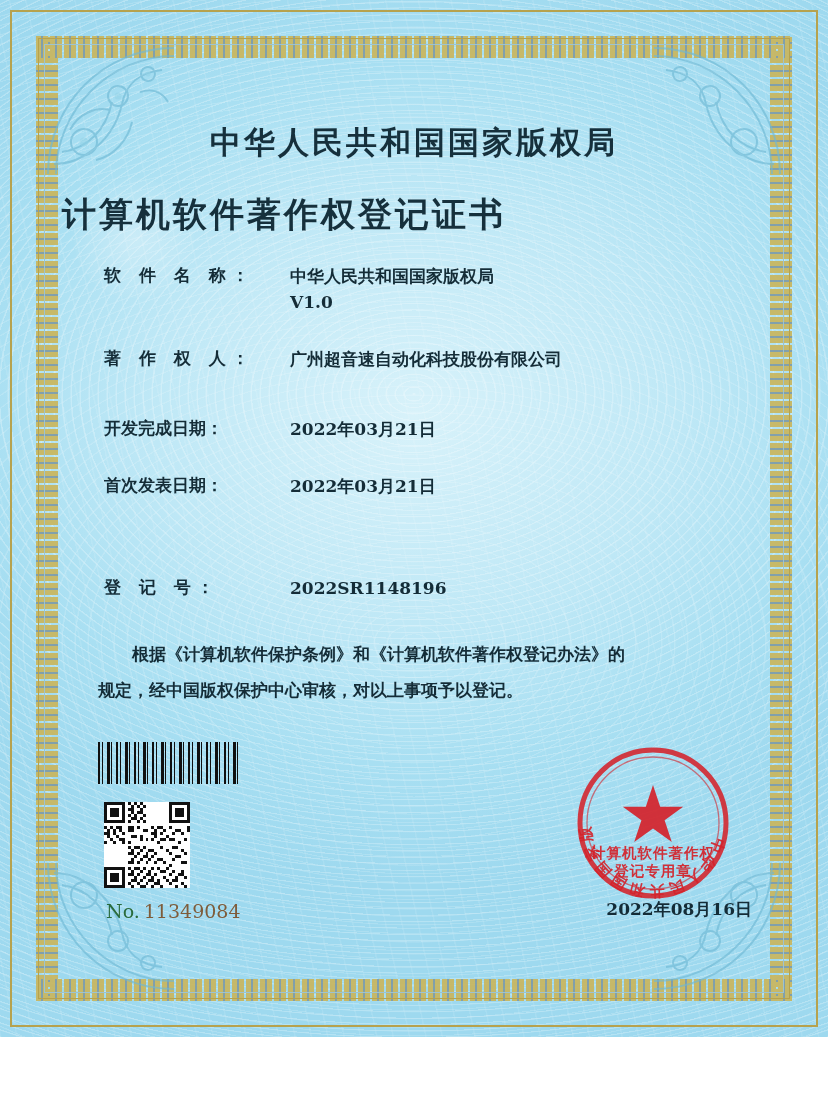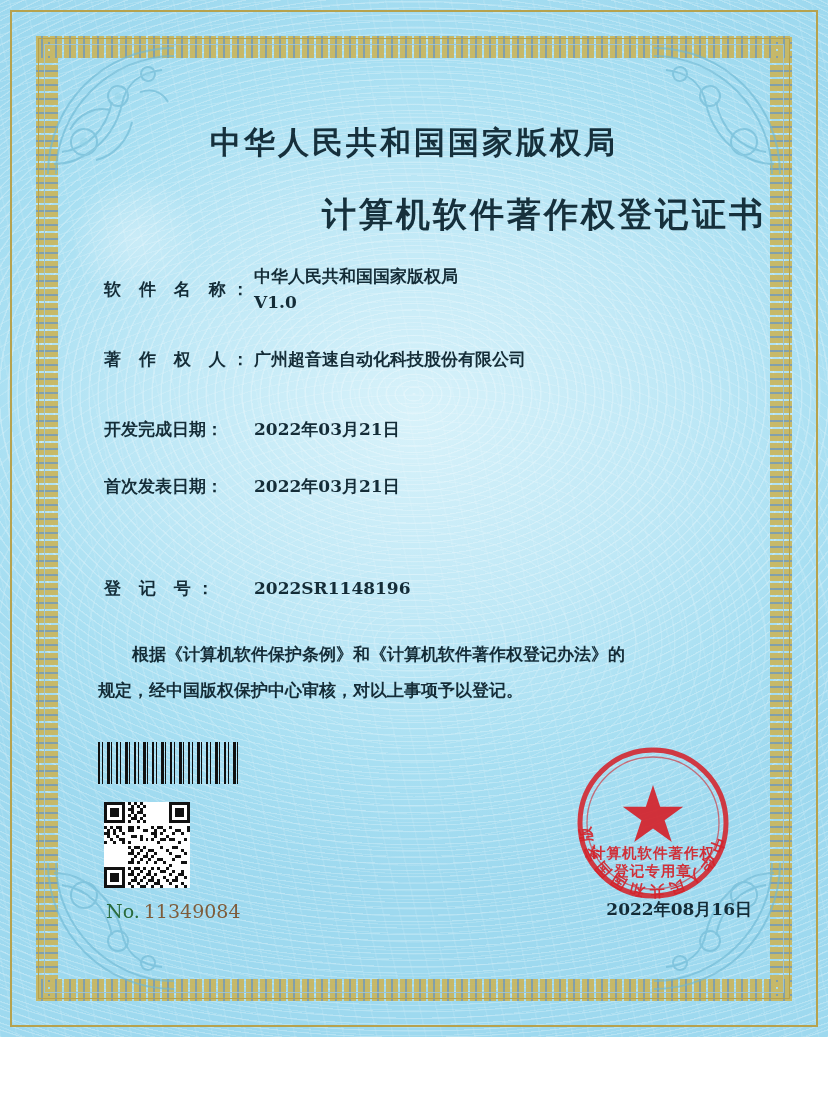--- a/index.html
+++ b/index.html
@@ -94,21 +94,21 @@
   .org-title {
     text-align: center;
     font-family: "DejaVu Serif", "Liberation Serif", serif;
     font-weight: bold;
     font-size: 31px;
     letter-spacing: 3px;
     color: #16303c;
     margin-top: 62px;
   }
   .doc-title {
-    text-align: right;
+    text-align: left;
     font-family: "DejaVu Serif", "Liberation Serif", serif;
     font-weight: bold;
     font-size: 34px;
     letter-spacing: 3px;
     color: #16303c;
     margin-top: 28px;
   }
 
   .cert-no {
     text-align: right;
@@ -121,24 +121,25 @@
   .cert-no .label { letter-spacing: 1px; }
   .cert-no .value { margin-left: 18px; }
 
   .fields {
     margin-top: 26px;
     padding-left: 42px;
     padding-right: 20px;
   }
   .field-row {
     display: flex;
-    align-items: center;
+    align-items: flex-start;
     margin-bottom: 10px;
     font-family: "DejaVu Serif", "Liberation Serif", serif;
     color: #142c37;
+    gap: 36px;
   }
   .field-label {
     width: 150px;
     flex: 0 0 150px;
     font-size: 17px;
     font-weight: bold;
     letter-spacing: 0px;
     white-space: nowrap;
   }
   .field-label.spaced { letter-spacing: 6px; }

